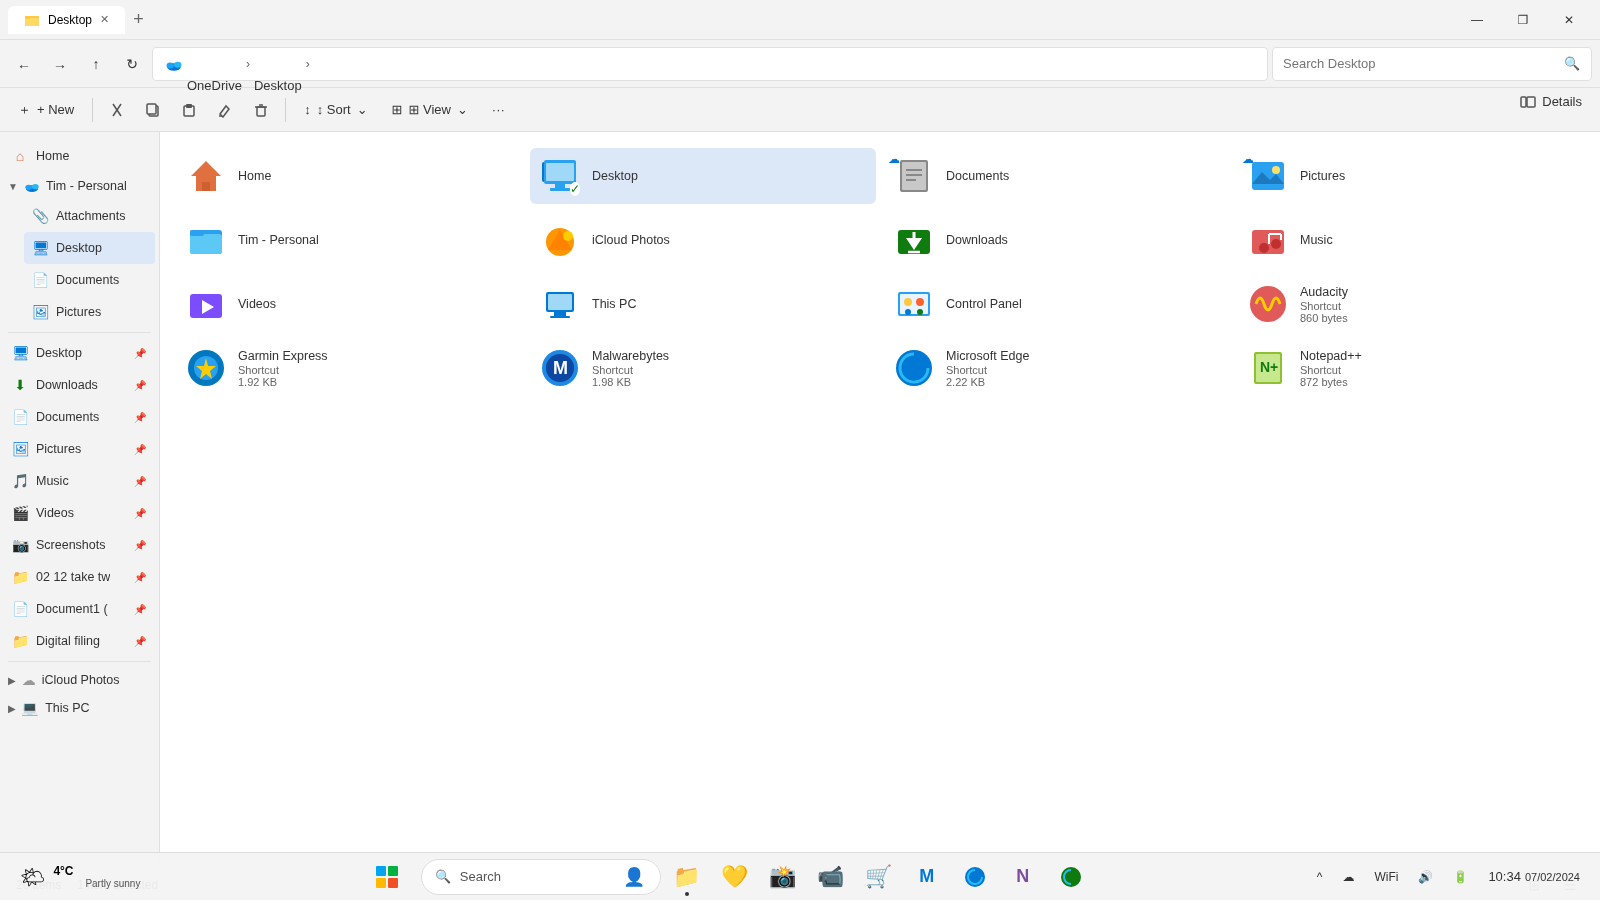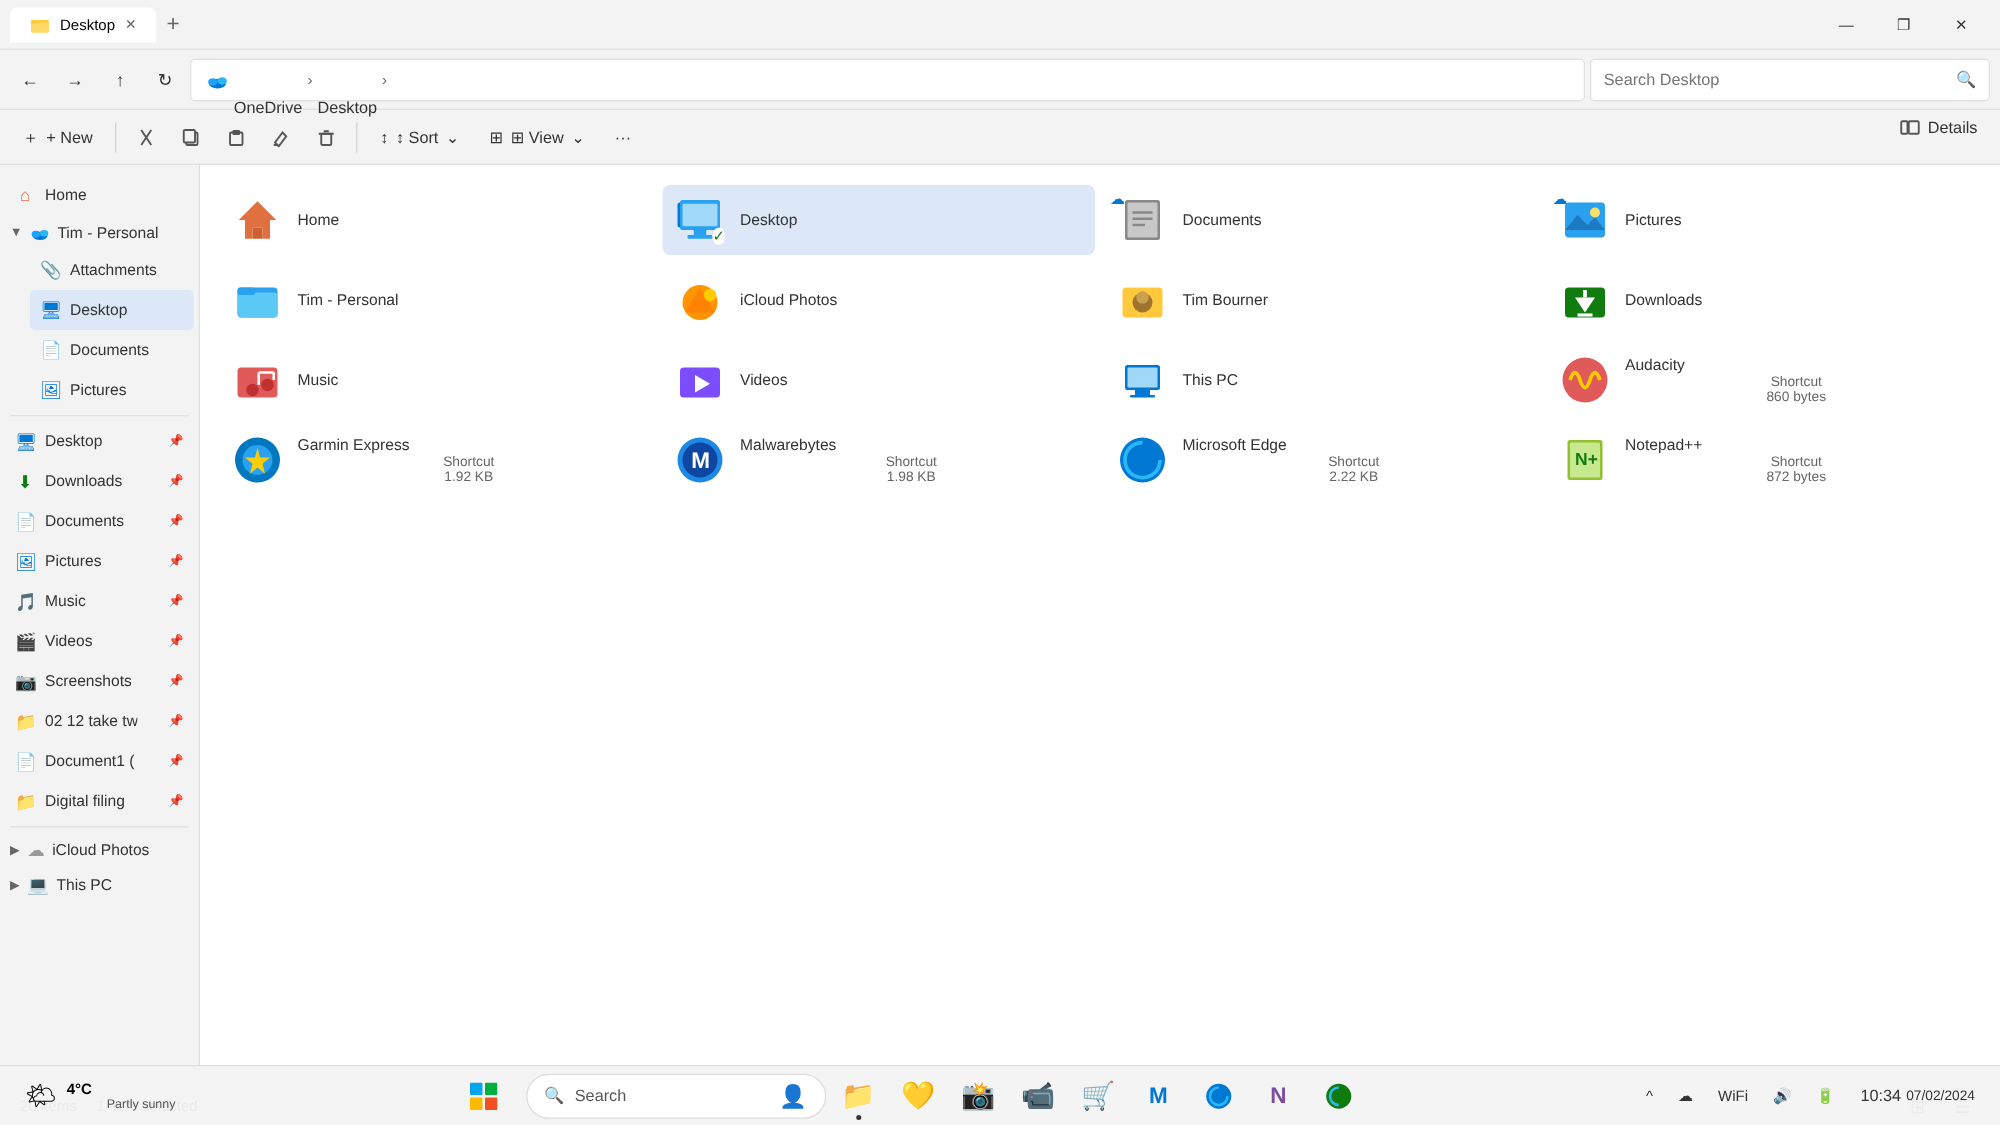--- a/index.html
+++ b/index.html
@@ -112,21 +112,21 @@
       gap: 12px;
       padding: 8px 10px;
       border-radius: 6px;
       cursor: pointer;
       min-height: 52px;
     }
     .file-item.selected { background: #dce8f8; }
     .file-icon { width: 40px; height: 40px; flex-shrink: 0; position: relative; display: flex; align-items: center; justify-content: center; font-size: 32px; }
     .file-info { flex: 1; min-width: 0; }
     .file-name { font-size: 12.5px; color: #333; white-space: nowrap; overflow: hidden; text-overflow: ellipsis; }
-    .file-meta { font-size: 11px; color: #666; margin-top: 1px; text-align: center; }
+    .file-meta { font-size: 11px; color: #666; margin-top: 1px; }
     .cloud-icon { position: absolute; top: -4px; left: -6px; font-size: 12px; color: #0078d4; }
     .check-icon { position: absolute; bottom: 0; right: 0; font-size: 12px; color: #107c10; background: #fff; border-radius: 50%; }
 
     
     .status-bar {
       height: 32px;
       background: #f3f3f3;
       border-top: 1px solid #e0e0e0;
       display: flex;
       align-items: center;
@@ -454,34 +454,20 @@
 
     </div>
     <div class="file-info">
       <div class="file-name">iCloud Photos</div>
 
     </div>
   </div>
         <div class="file-item">
     <div class="file-icon">
       <svg width="40" height="40" viewBox="0 0 40 40">
-              <rect x="4" y="10" width="32" height="24" rx="3" fill="#ffc83d"></rect>
-              <circle cx="20" cy="22" r="8" fill="#a0742c"></circle>
-              <circle cx="20" cy="18" r="5" fill="#c8a050"></circle>
-            </svg>
-
-    </div>
-    <div class="file-info">
-      <div class="file-name">Tim Bourner</div>
-
-    </div>
-  </div>
-        <div class="file-item">
-    <div class="file-icon">
-      <svg width="40" height="40" viewBox="0 0 40 40">
               <rect x="4" y="10" width="32" height="24" rx="3" fill="#107c10"></rect>
               <polygon points="20,30 12,18 28,18" fill="#fff"></polygon>
               <line x1="20" y1="12" x2="20" y2="18" stroke="#fff" stroke-width="3"></line>
               <line x1="14" y1="32" x2="26" y2="32" stroke="#fff" stroke-width="2.5"></line>
             </svg>
 
     </div>
     <div class="file-info">
       <div class="file-name">Downloads</div>
 
@@ -522,20 +508,37 @@
       <svg width="40" height="40" viewBox="0 0 40 40">
               <rect x="6" y="8" width="28" height="20" rx="2" fill="#0078d4"></rect>
               <rect x="8" y="10" width="24" height="16" rx="1" fill="#a0d8f8"></rect>
               <rect x="14" y="28" width="12" height="4" fill="#0078d4"></rect>
               <rect x="10" y="32" width="20" height="2" rx="1" fill="#0078d4"></rect>
             </svg>
 
     </div>
     <div class="file-info">
       <div class="file-name">This PC</div>
+
+    </div>
+  </div>
+        <div class="file-item">
+    <div class="file-icon">
+      <svg width="40" height="40" viewBox="0 0 40 40">
+              <rect x="4" y="8" width="32" height="24" rx="2" fill="#29a0f0"></rect>
+              <rect x="6" y="10" width="28" height="20" rx="1" fill="#e8f4ff"></rect>
+              <circle cx="14" cy="18" r="4" fill="#ffc83d"></circle>
+              <circle cx="26" cy="18" r="4" fill="#ff6030"></circle>
+              <circle cx="14" cy="28" r="3" fill="#0078d4"></circle>
+              <circle cx="26" cy="28" r="3" fill="#107c10"></circle>
+            </svg>
+
+    </div>
+    <div class="file-info">
+      <div class="file-name">Control Panel</div>
 
     </div>
   </div>
         <div class="file-item">
     <div class="file-icon">
       <svg width="40" height="40" viewBox="0 0 40 40">
               <circle cx="20" cy="20" r="18" fill="#e05a5a"></circle>
               <path d="M8 20 Q12 8 16 20 Q20 32 24 20 Q28 8 32 20" fill="none" stroke="#ffcc00" stroke-width="3"></path>
             </svg>
 

